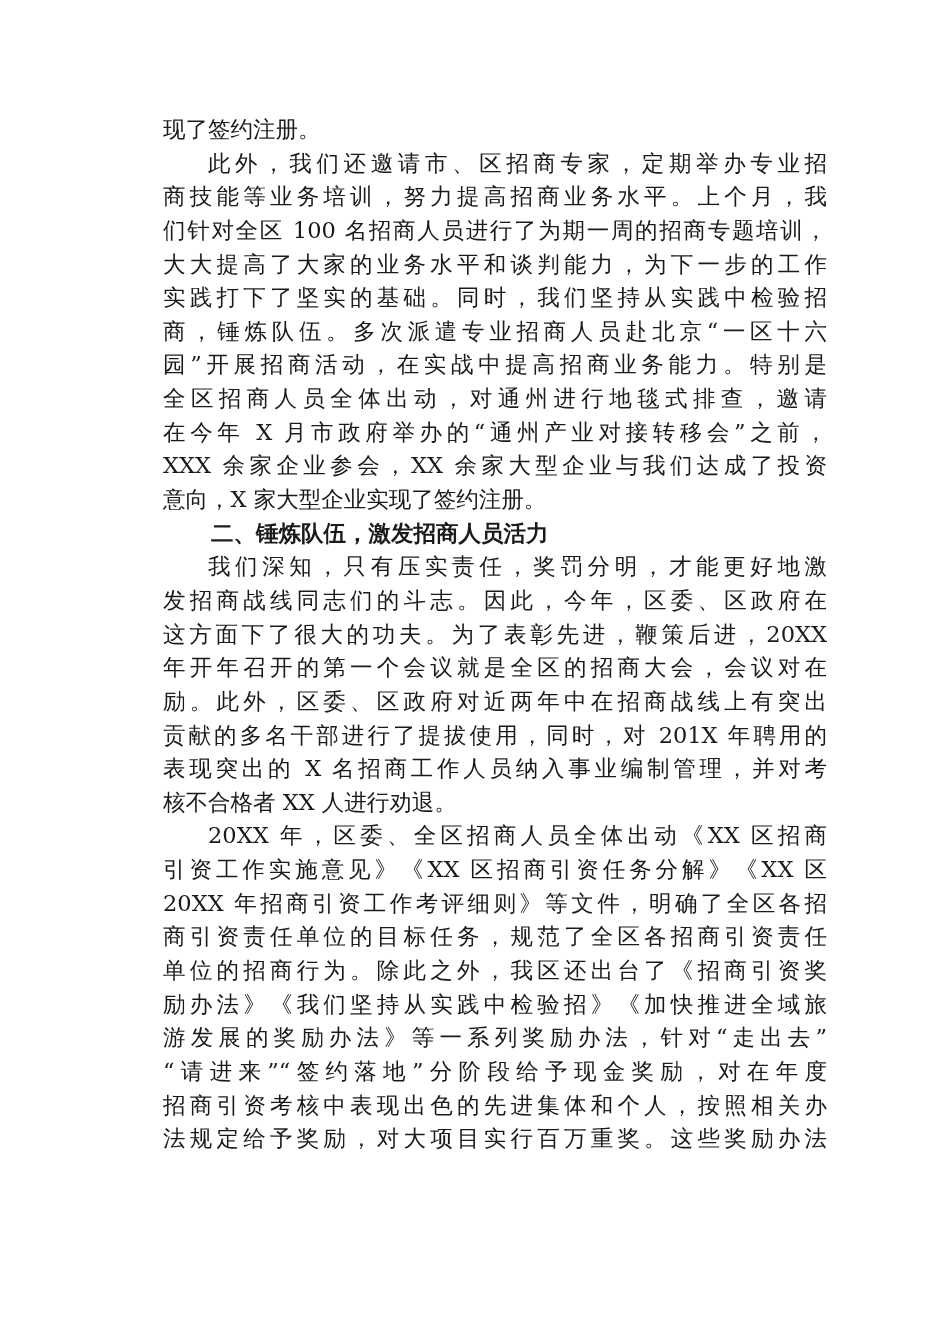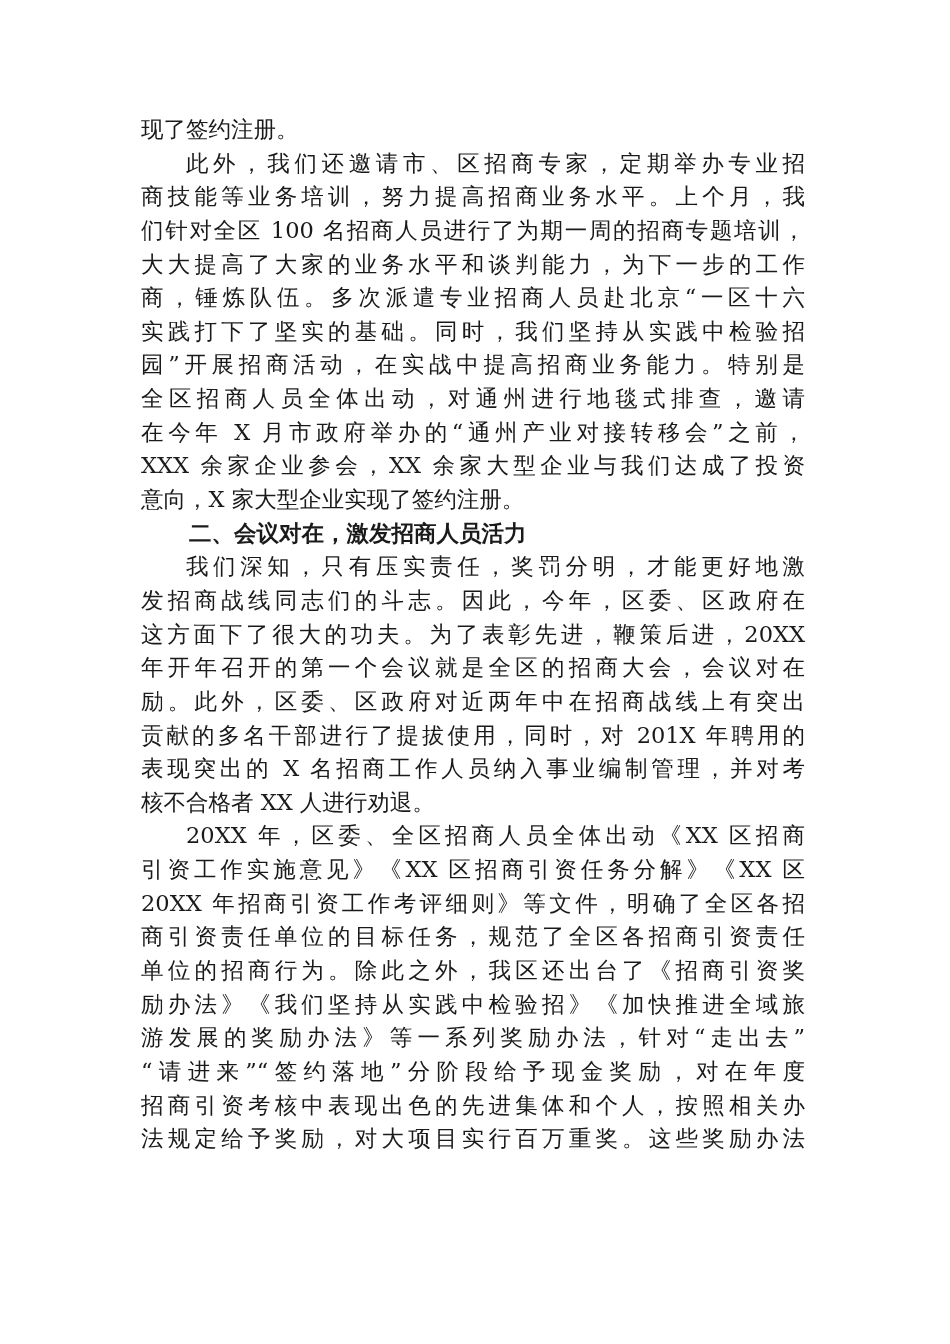--- a/index.html
+++ b/index.html
@@ -1,18 +1,18 @@
 <!DOCTYPE html>
 <html><head>
 <meta charset="utf-8">
 <style>
   html, body { margin: 0; padding: 0; background: #ffffff; }
   body { width: 950px; height: 1344px; position: relative; overflow: hidden; }
   .page {
-    position: absolute; left: 141px; top: 113px; width: 664px;
+    position: absolute; left: 163px; top: 113px; width: 664px;
     font-family: "DejaVu Serif", "Liberation Serif", serif;
     font-size: 22.5px; color: #1a1a1a;
   }
   .line {
     height: 33.65px; line-height: 33.65px; white-space: nowrap;
     text-align: justify; text-align-last: justify; overflow: visible;
   }
   .line.last { text-align-last: left; }
   .indent { padding-left: 45px; }
   .heading {
@@ -27,30 +27,30 @@
 
   <div>
     <div class="line last">现了签约注册。</div>
   </div>
 
   <div>
     <div class="line indent">此外，我们还邀请市、区招商专家，定期举办专业招</div>
     <div class="line">商技能等业务培训，努力提高招商业务水平。上个月，我</div>
     <div class="line">们针对全区 100 名招商人员进行了为期一周的招商专题培训，</div>
     <div class="line">大大提高了大家的业务水平和谈判能力，为下一步的工作</div>
+    <div class="line">实践打下了坚实的基础。同时，我们坚持从实践中检验招</div>
     <div class="line">商，锤炼队伍。多次派遣专业招商人员赴北京“一区十六</div>
-    <div class="line">实践打下了坚实的基础。同时，我们坚持从实践中检验招</div>
     <div class="line">园”开展招商活动，在实战中提高招商业务能力。特别是</div>
     <div class="line">全区招商人员全体出动，对通州进行地毯式排查，邀请</div>
     <div class="line">在今年 X 月市政府举办的“通州产业对接转移会”之前，</div>
     <div class="line">XXX 余家企业参会，XX 余家大型企业与我们达成了投资</div>
     <div class="line last">意向，X 家大型企业实现了签约注册。</div>
   </div>
 
-  <div class="line heading">二、会议对在，激发招商人员活力</div>
+  <div class="line heading">二、锤炼队伍，激发招商人员活力</div>
 
   <div>
     <div class="line indent">我们深知，只有压实责任，奖罚分明，才能更好地激</div>
     <div class="line">发招商战线同志们的斗志。因此，今年，区委、区政府在</div>
     <div class="line">这方面下了很大的功夫。为了表彰先进，鞭策后进，20XX</div>
     <div class="line">年开年召开的第一个会议就是全区的招商大会，会议对在</div>
     <div class="line">励。此外，区委、区政府对近两年中在招商战线上有突出</div>
     <div class="line">贡献的多名干部进行了提拔使用，同时，对 201X 年聘用的</div>
     <div class="line">表现突出的 X 名招商工作人员纳入事业编制管理，并对考</div>
     <div class="line last">核不合格者 XX 人进行劝退。</div>

